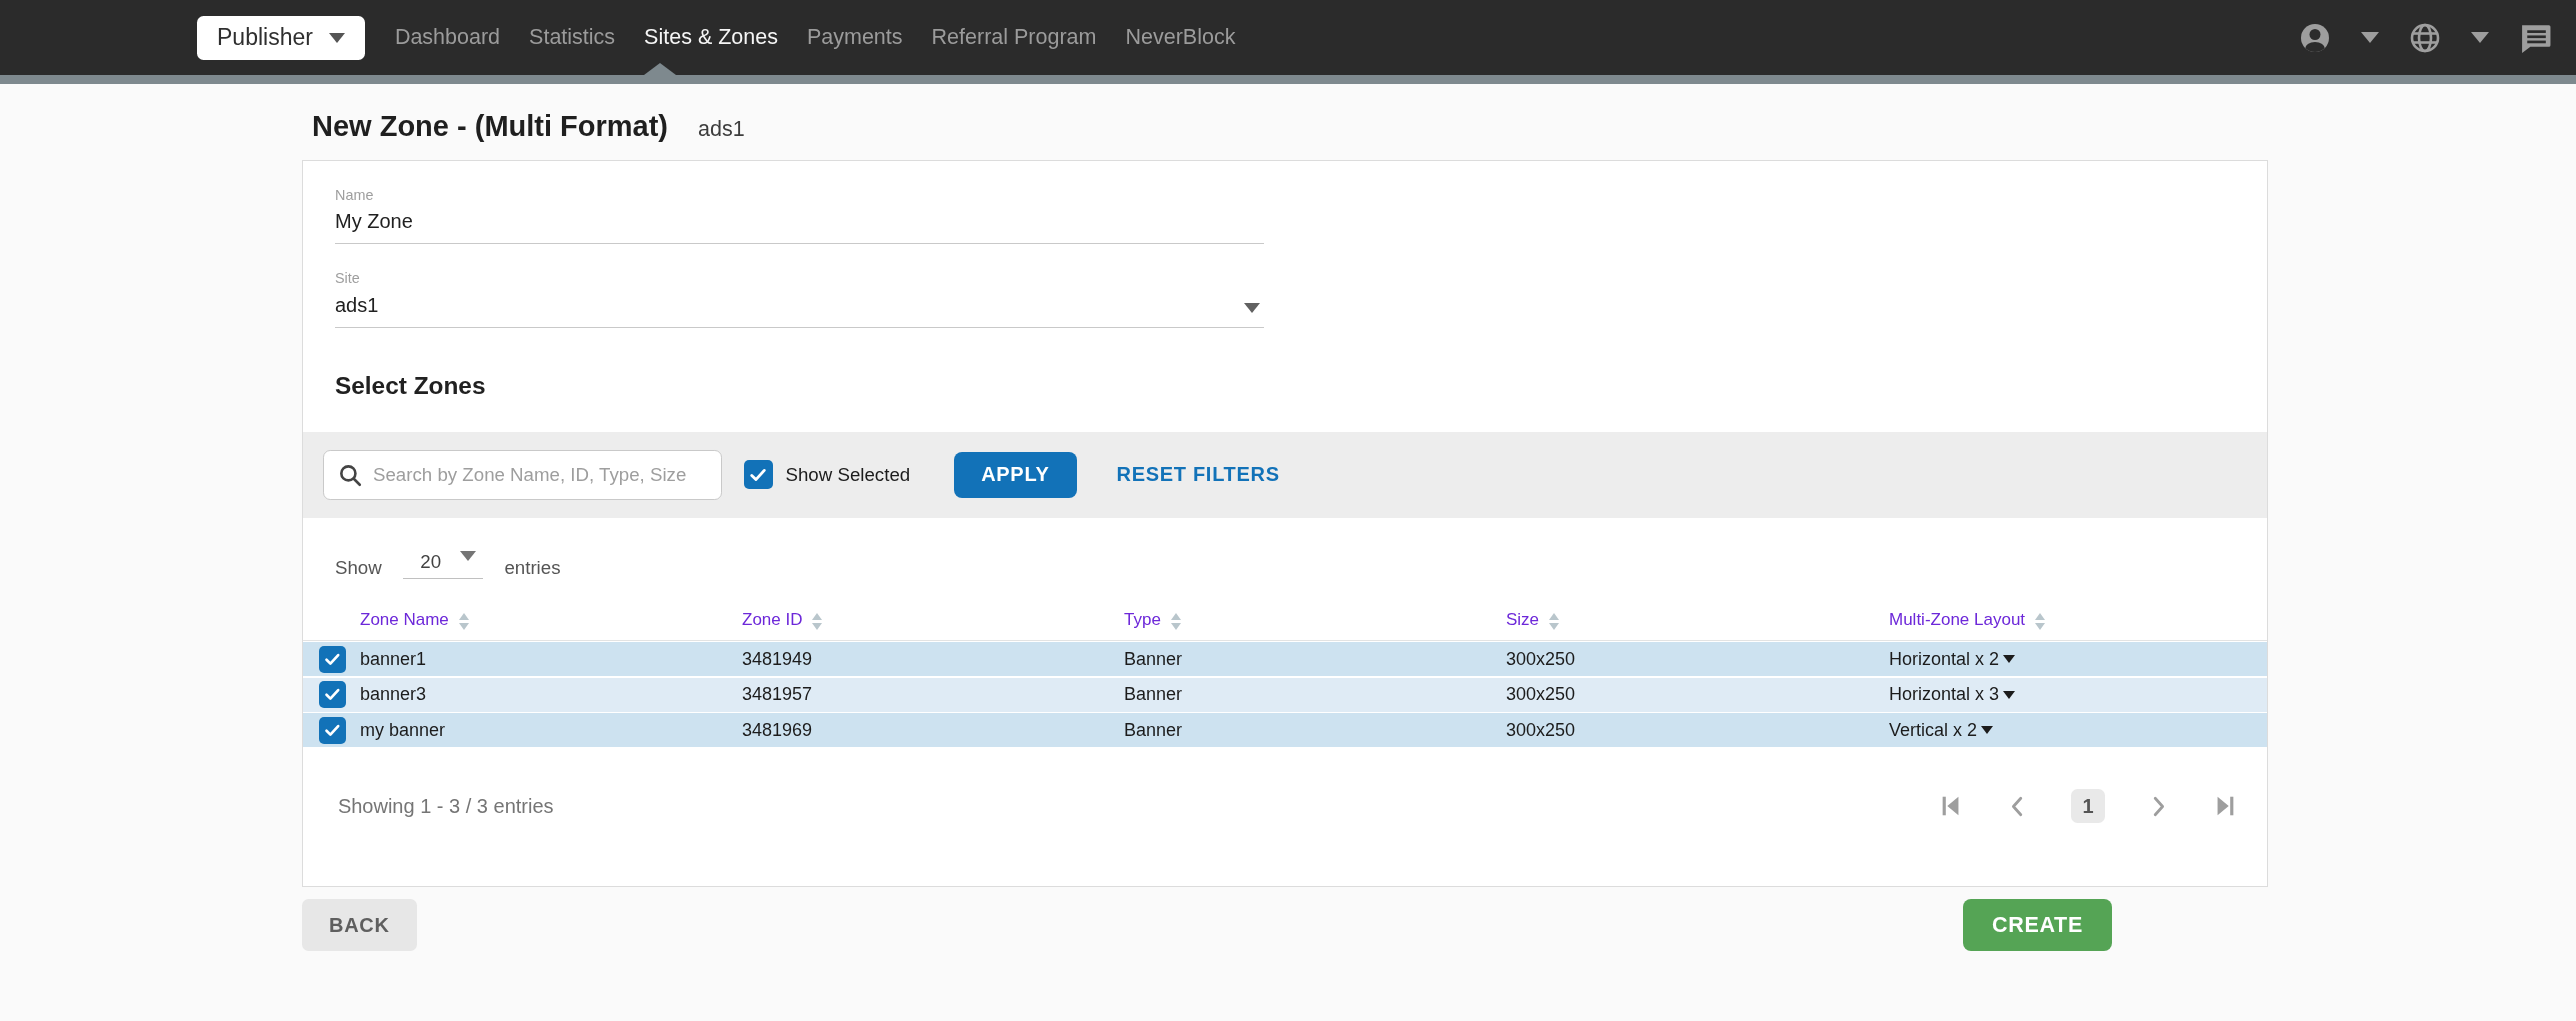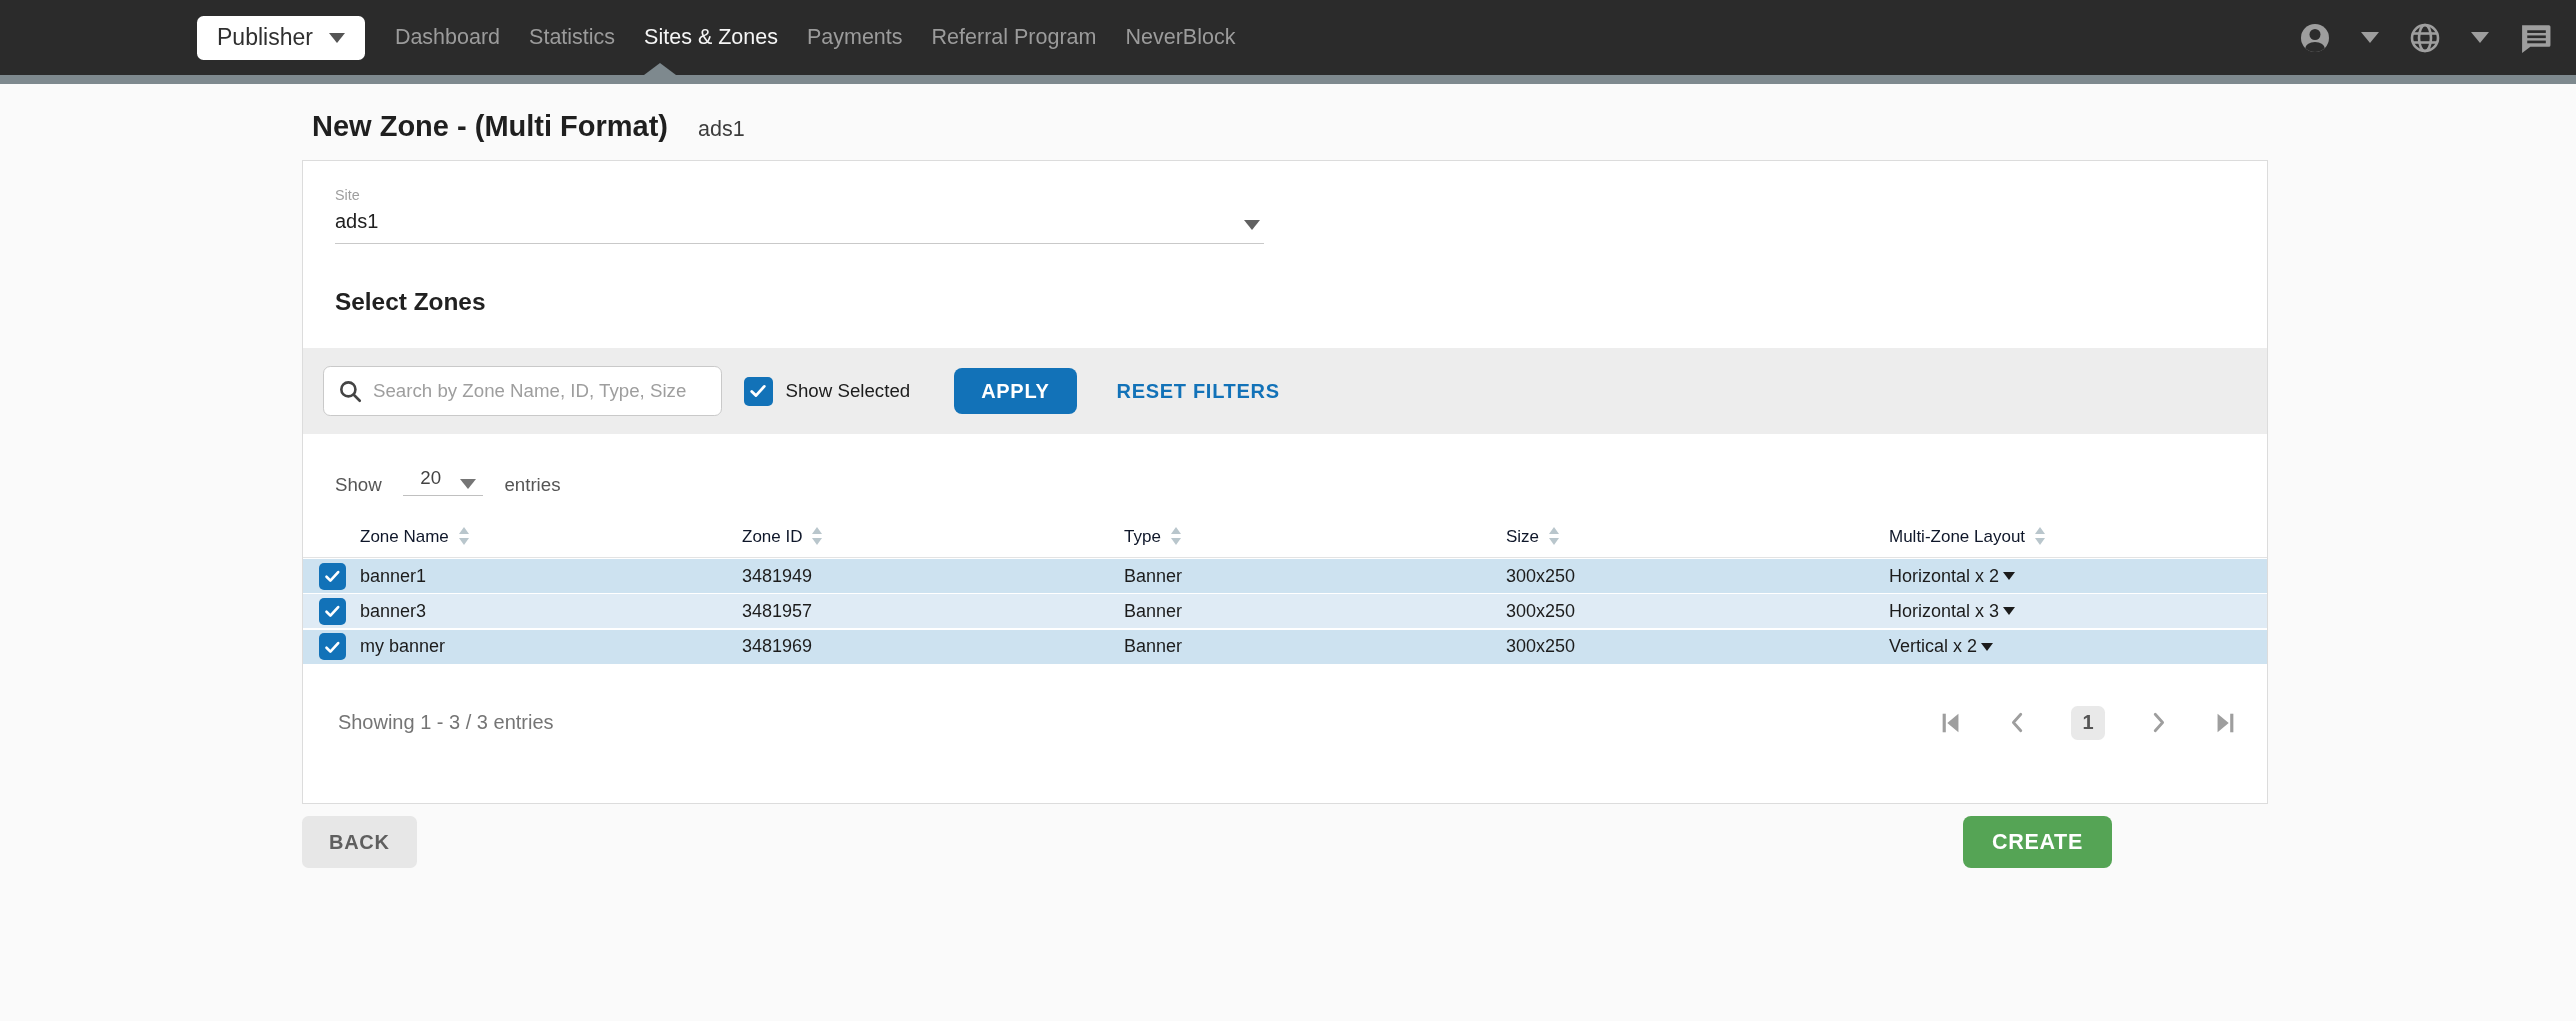--- a/index.html
+++ b/index.html
@@ -63,31 +63,31 @@
   .checkbox-label { font-size:18.7px; color:#1c1c1c; margin-left:13px; }
   .apply-btn { margin-left:44px; height:46px; padding:0 27px; background:#1272b8;
     color:#ffffff; border:none; border-radius:8px; font-size:20px; font-weight:bold;
     letter-spacing:0.7px; cursor:pointer; font-family:inherit; }
   .reset-link { margin-left:40px; font-size:20px; font-weight:bold; color:#1272b8;
     letter-spacing:0.7px; cursor:pointer; }
 
   
   .show-row { display:flex; align-items:flex-end; margin:33px 32px 0 32px;
     font-size:18.7px; color:#555; }
-  .page-size-select { display:flex; align-items:flex-end; gap:18.7px;
+  .page-size-select { display:flex; align-items:flex-start; gap:18.7px;
     border-bottom:1.4px solid #c0c0c0; margin:0 21.5px; padding:0 7.2px 5.7px 17px;
     cursor:pointer; color:#424242; }
   .page-size-select .caret-down { border-top-color:#757575; }
 
   
   .ztable { margin-top:21.5px; }
   .trow { display:grid; grid-template-columns:57px 382px 382px 382px 383px 1fr;
     align-items:center; }
   .thead { height:40px; border-bottom:0.7px solid #e3e3e3; }
-  .th { display:flex; align-items:flex-start; gap:10px; font-size:17px; color:#0f172a; cursor:pointer; }
+  .th { display:flex; align-items:flex-end; gap:10px; font-size:17px; color:#6d28d9; cursor:pointer; }
   .sort-icon { display:flex; flex-direction:column; gap:3.6px; }
   .sort-icon .up { width:0; height:0; border-left:5.7px solid transparent;
     border-right:5.7px solid transparent; border-bottom:7.2px solid #b9c6cc; }
   .sort-icon .down { width:0; height:0; border-left:5.7px solid transparent;
     border-right:5.7px solid transparent; border-top:7.2px solid #b9c6cc; }
   .tbody .trow { height:34px; margin-top:1.4px; font-size:18px; color:#1c1c1c; }
   .tbody .trow:nth-child(odd) { background:#cde2f0; }
   .tbody .trow:nth-child(even) { background:#dfebf5; }
   .row-check { display:flex; justify-content:flex-start; padding-left:16px; }
   .row-check .checkbox { width:27px; height:27px; }
@@ -169,20 +169,24 @@
   <span class="active-pointer"></span>
 </div>
 
 <div class="page-head">
   <span class="page-title">New Zone - (Multi Format)</span>
   <span class="page-subtitle">ads1</span>
 </div>
 
 <div class="card">
 
+  <div class="field-group">
+    <div class="field-label">Name</div>
+    <input class="field-input" type="text" value="My Zone" style="">
+  </div>
 
   <div class="field-group">
     <div class="field-label">Site</div>
     <div class="field-select">
       <span>ads1</span>
       <span class="select-caret"></span>
     </div>
   </div>
 
   <div class="section-heading">Select Zones</div>

